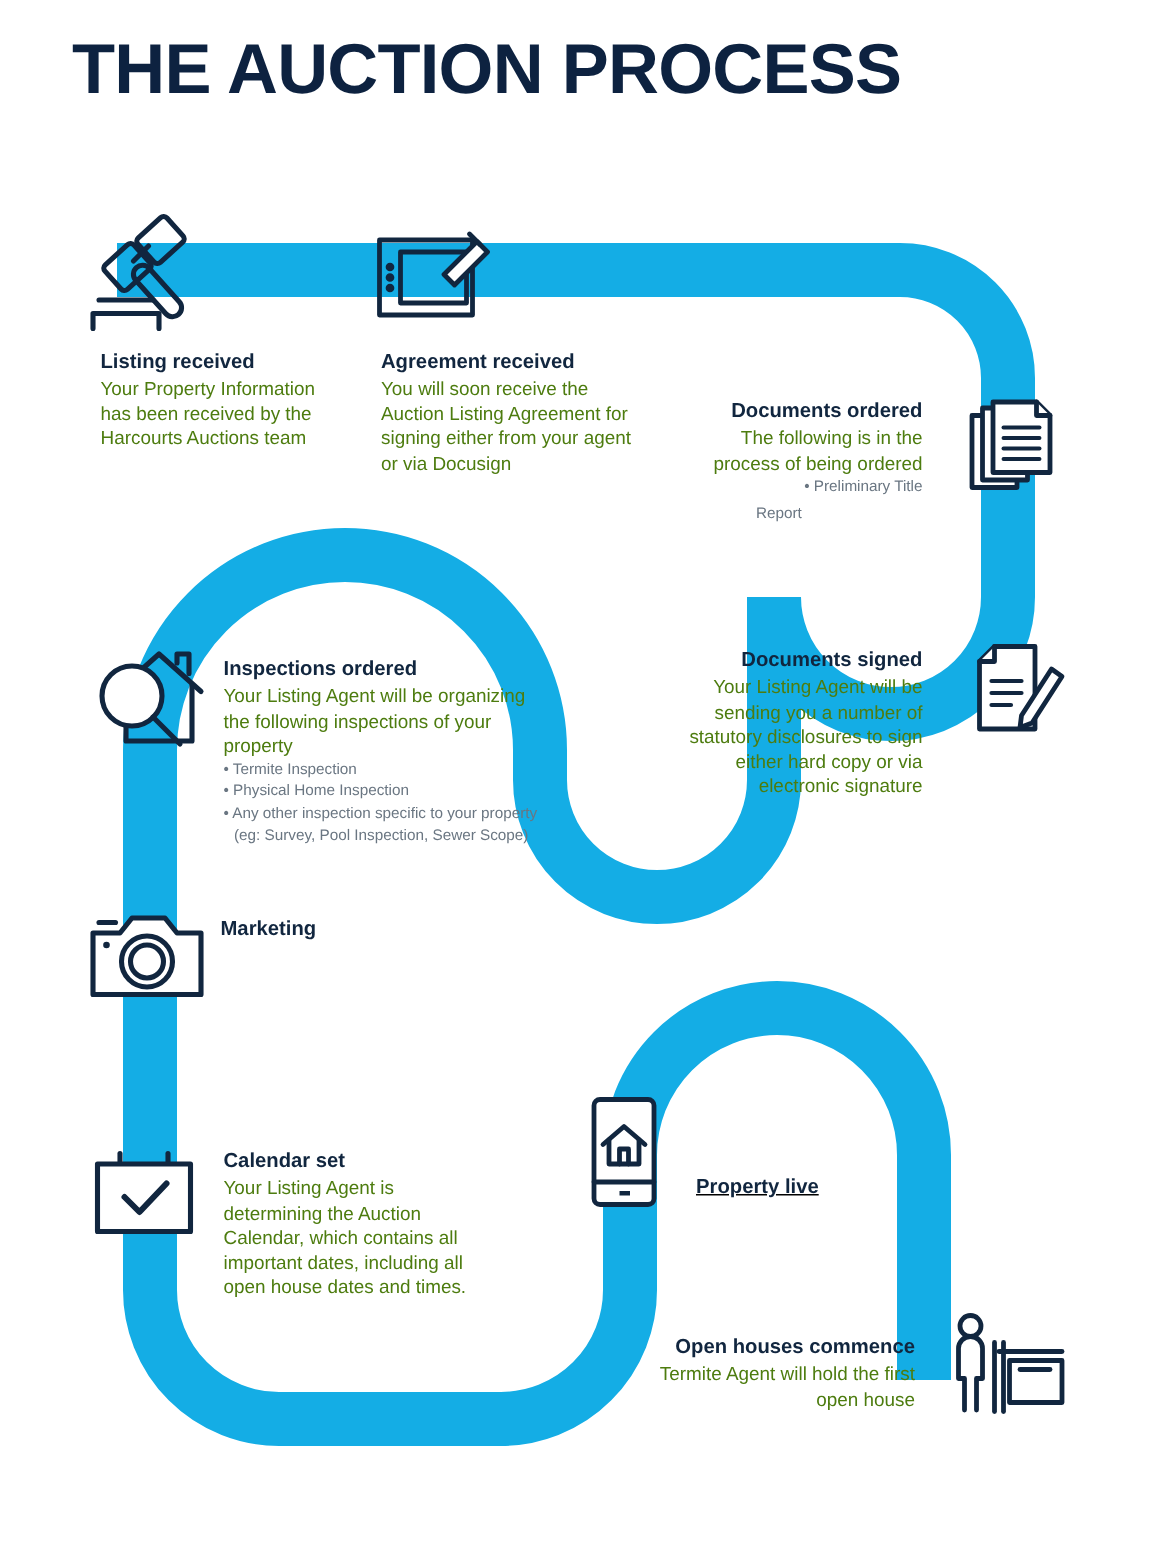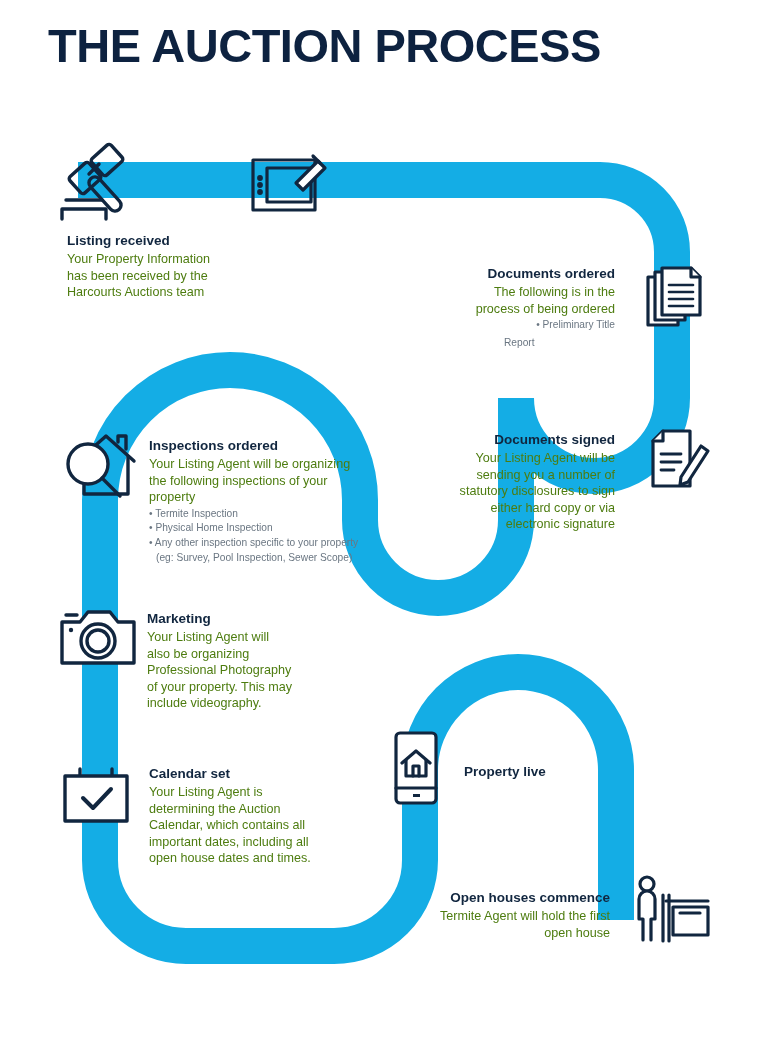--- a/index.html
+++ b/index.html
@@ -205,20 +205,27 @@
     </svg>
   </div>
 
   <div class="step" style="left:67px;top:232px;width:190px;">
     <p class="h">Listing received</p>
     <p class="b">Your Property Information
 has been received by the
 Harcourts Auctions team</p>
   </div>
 
+  <div class="step" style="left:254px;top:232px;width:200px;">
+    <p class="h">Agreement received</p>
+    <p class="b">You will soon receive the
+Auction Listing Agreement for
+signing either from your agent
+or via Docusign</p>
+  </div>
 
   <div class="step right" style="left:420px;top:265px;width:195px;">
     <p class="h">Documents ordered</p>
     <p class="b">The following is in the
 process of being ordered</p>
     <ul class="bullets">
       <li>• Preliminary Title</li>
     </ul>
     <p class="sub-note" style="text-align:left;padding-left:84px;">Report</p>
   </div>
@@ -240,37 +247,32 @@
     <ul class="bullets small">
       <li>• Termite Inspection</li>
       <li>• Physical Home Inspection</li>
       <li>•  Any other inspection specific to your property</li>
       <li class="nb">  (eg: Survey, Pool Inspection, Sewer Scope)</li>
     </ul>
   </div>
 
   <div class="step" style="left:147px;top:610px;width:185px;">
     <p class="h">Marketing</p>
-    <p class="b">Your Listing Agent will
-also be organizing
-Professional Photography
-of your property.  This may
-include videography.</p>
   </div>
 
   <div class="step" style="left:149px;top:765px;width:195px;">
     <p class="h">Calendar set</p>
     <p class="b">Your Listing Agent is
 determining the Auction
 Calendar, which contains all
 important dates, including all
 open house dates and times.</p>
   </div>
 
-  <div class="step" style="left:464px;top:763px;width:185px;">
+  <div class="step" style="left:464px;top:782px;width:185px;text-decoration:underline;">
     <p class="h">Property live</p>
   </div>
 
   <div class="step right" style="left:420px;top:889px;width:190px;">
     <p class="h">Open houses commence</p>
     <p class="b">Termite Agent will hold the first
 open house</p>
   </div>
 
 </div>

